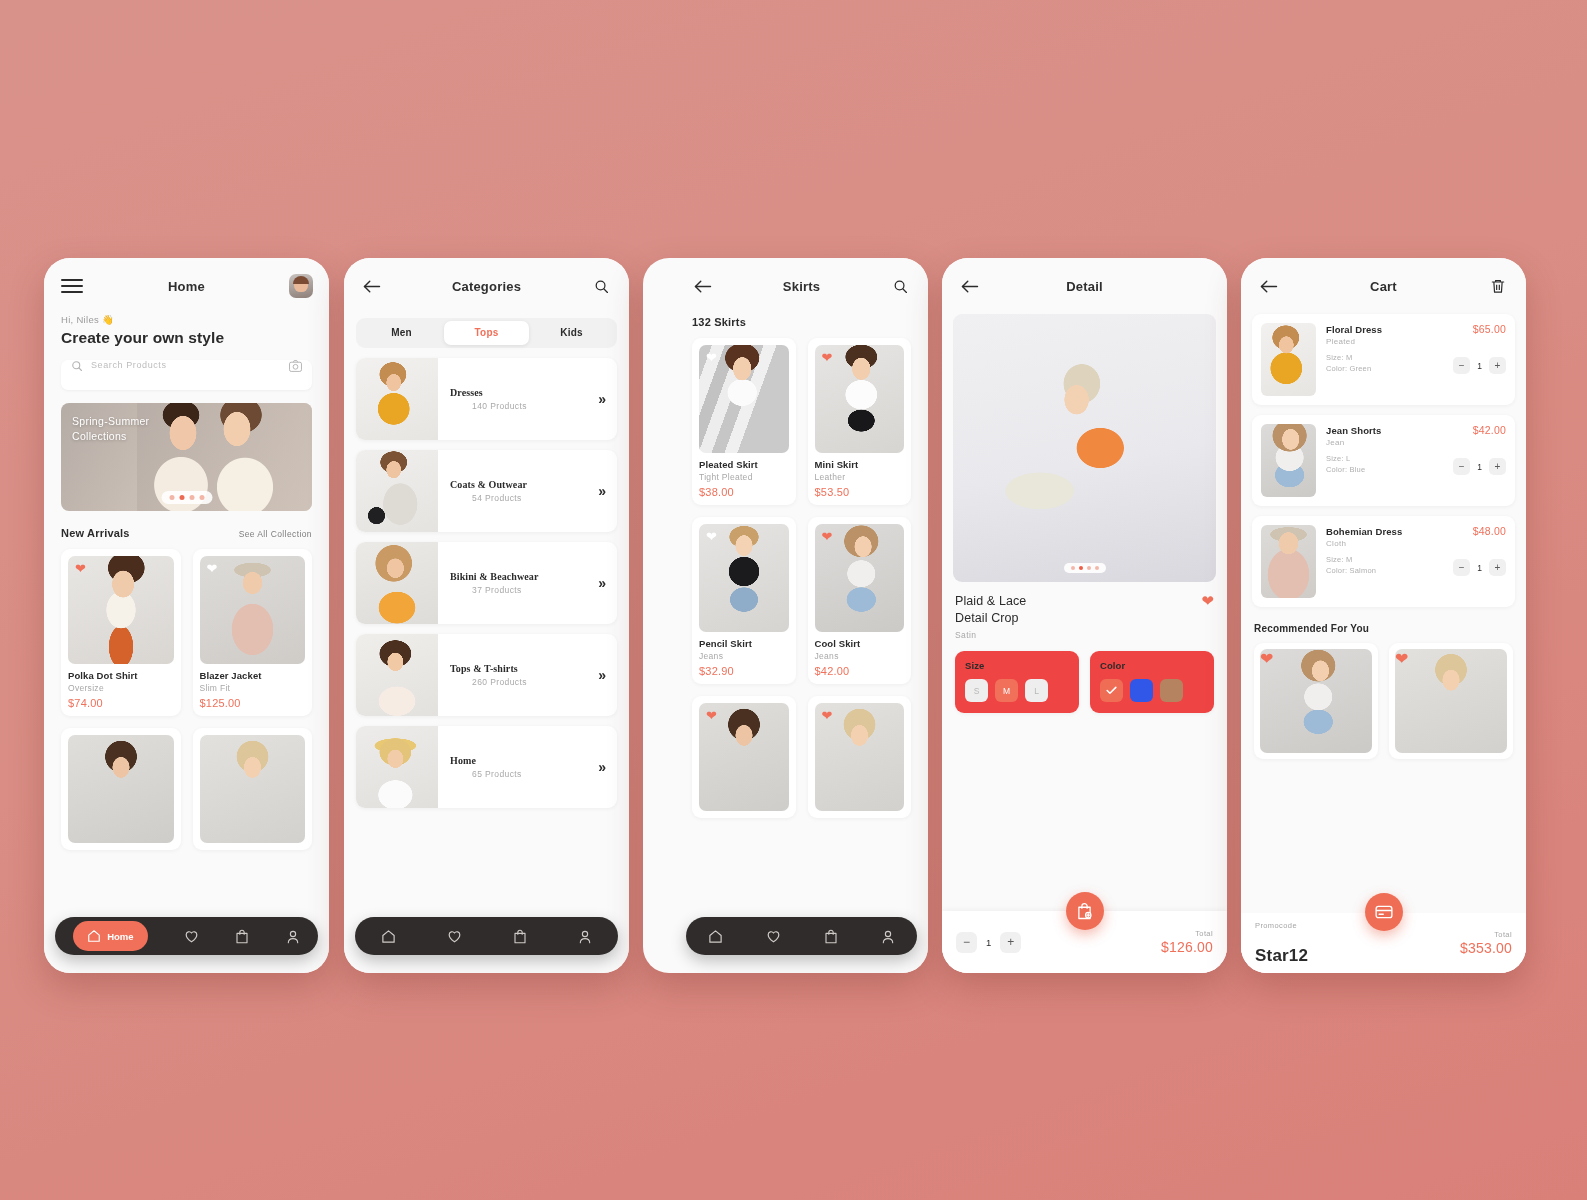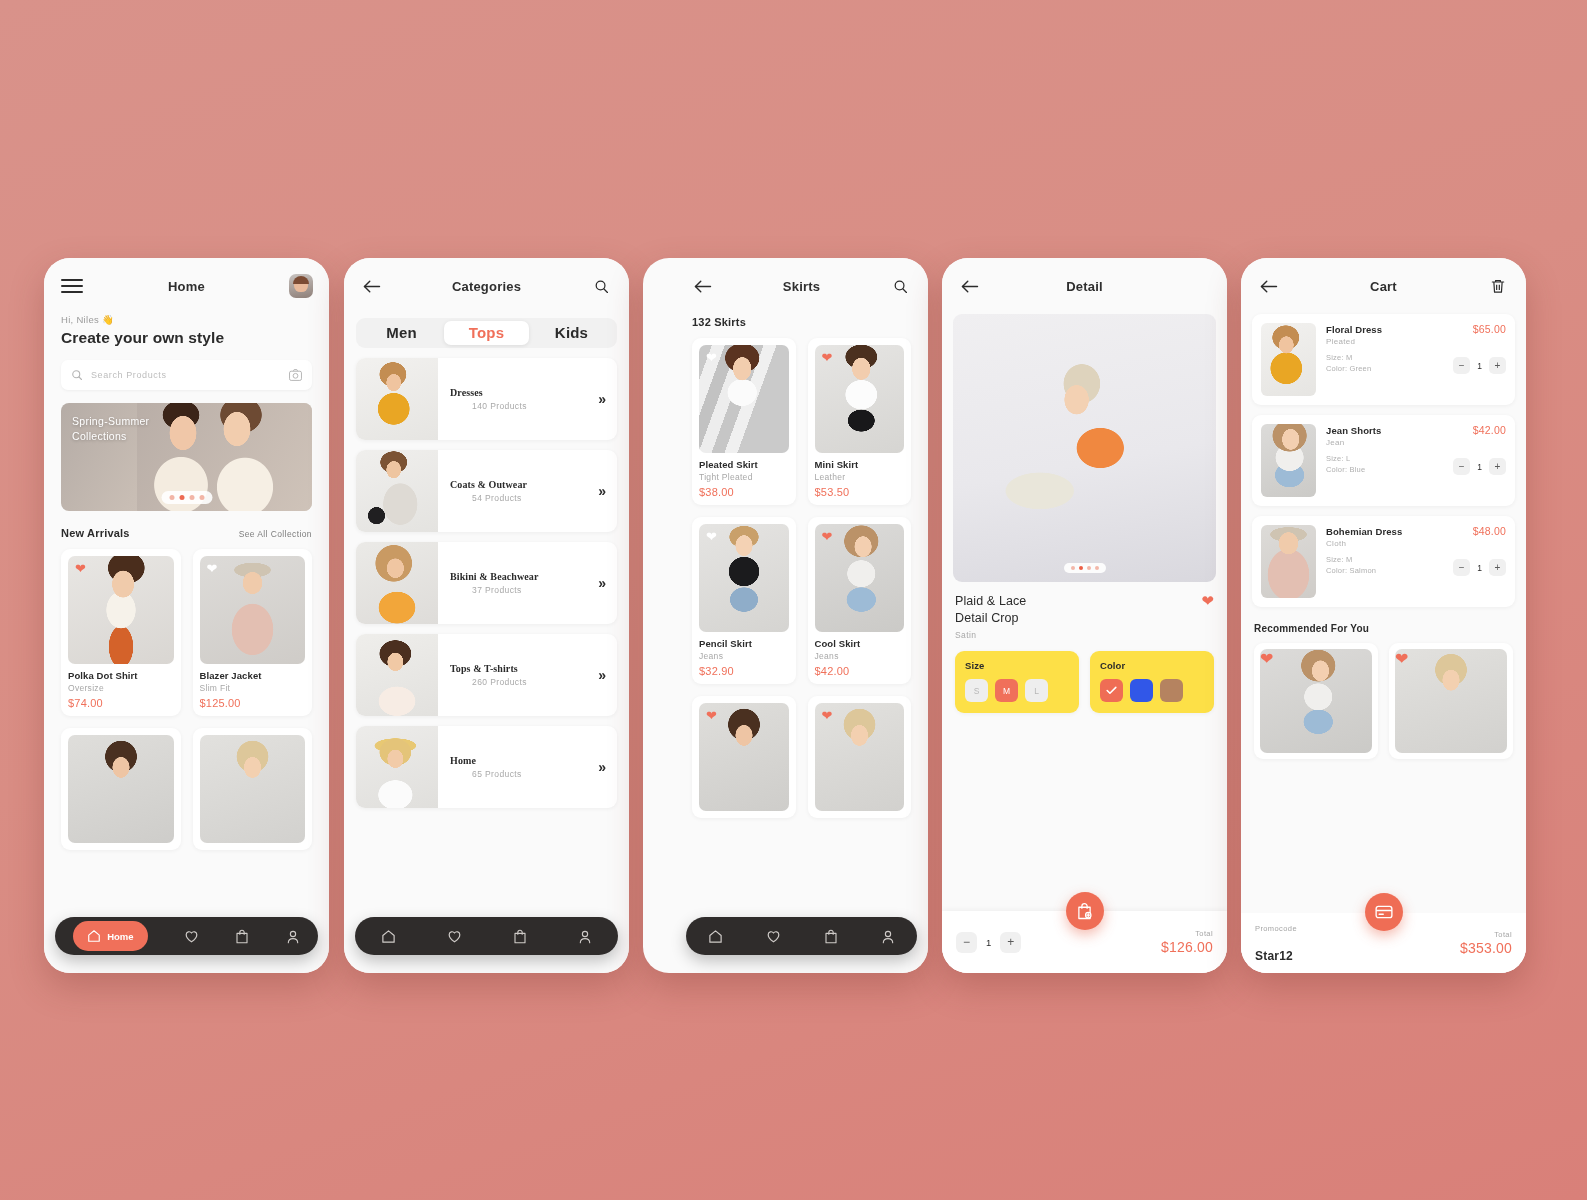--- a/index.html
+++ b/index.html
@@ -62,21 +62,21 @@
     border-radius:8px 8px 0 0; background:#7c4b33; z-index:2;
   }
 
   
   .greet { font-size:9.5px; color:#9b9b9b; padding:0 17px; letter-spacing:.3px;}
   .headline { font-size:15.5px; font-weight:700; color:#2b2b2b; padding:4px 17px 0; letter-spacing:.1px;}
 
   
   .search {
     margin:13px 17px 0; height:30px; background:#fff; border-radius:7px;
-    display:flex; align-items:center; padding:0 10px;
+    display:flex; align-items:flex-start; padding:0 10px;
     box-shadow:0 1px 3px rgba(0,0,0,0.05);
   }
   .search .ph { flex:1; font-size:9px; color:#bdbdbd; margin-left:8px; letter-spacing:.6px;}
 
   
   .banner {
     margin:13px 17px 0; height:108px; border-radius:8px; overflow:hidden;
     position:relative;
     background: linear-gradient(120deg,#b5aca6 0%, #c8bdb4 40%, #d9cdc3 100%);
   }
@@ -177,21 +177,21 @@
     background:#f0705a; color:#fff; border-radius:16px; height:30px;
     padding:0 14px; gap:6px; font-size:9.5px; font-weight:700;
   }
 
   
   .seg{
     margin:4px 12px 0; background:#f1f1f1; border-radius:9px; height:30px;
     display:flex; align-items:center; padding:3px;
   }
   .seg .s{
-    flex:1; text-align:center; font-size:15px; font-weight:700; color:#2b2b2b;
+    flex:1; text-align:center; font-size:10px; font-weight:700; color:#2b2b2b;
     height:24px; line-height:24px; border-radius:7px; letter-spacing:.2px; cursor:pointer;
   }
   .seg .s.on{ background:#fff; color:#f0705a; box-shadow:0 1px 4px rgba(0,0,0,.09);}
 
   
   .catlist{ padding:10px 12px 0; display:flex; flex-direction:column; gap:10px;}
   .catrow{
     background:#fff; border-radius:9px; height:82px; display:flex; align-items:center;
     overflow:hidden; box-shadow:0 1px 4px rgba(0,0,0,.05); position:relative; cursor:pointer;
   }
@@ -250,21 +250,21 @@
   }
   .dhero .dots i{ width:4px;height:4px;border-radius:50%; background:#f3b7a9; display:block;}
   .dhero .dots i.on{ background:#ec5f46; }
 
   .dtitle-row{ display:flex; align-items:flex-start; padding:11px 13px 0;}
   .dtitle{ flex:1; font-size:12.5px; font-weight:400; color:#2b2b2b; line-height:17px; white-space:pre-line; letter-spacing:.1px;}
   .dsub{ font-size:8.5px; color:#a8a8a8; padding:3px 13px 0; letter-spacing:.4px;}
   .dheart{ color:#f0705a; font-size:15px; line-height:1; cursor:pointer;}
 
   .opt-row{ display:flex; gap:11px; padding:11px 13px 0;}
-  .opt{ flex:1; background:#fde047; border-radius:9px; padding:9px 10px 11px; box-shadow:0 1px 4px rgba(0,0,0,.05);}
+  .opt{ flex:1; background:#ef4444; border-radius:9px; padding:9px 10px 11px; box-shadow:0 1px 4px rgba(0,0,0,.05);}
   .opt .lab{ font-size:9.5px; font-weight:700; color:#2b2b2b; letter-spacing:.1px;}
   .chips{ display:flex; gap:7px; margin-top:8px;}
   .chip{
     width:23px;height:23px;border-radius:6px;background:#eeeeee;color:#b8b8b8;
     display:flex;align-items:center;justify-content:center;font-size:8.5px; cursor:pointer;
   }
   .chip.on{ background:#f0705a; color:#fff; }
   .sw{ width:23px;height:23px;border-radius:6px; display:flex;align-items:center;justify-content:center;color:#fff;font-size:10px; cursor:pointer;}
 
   .fab{
@@ -305,21 +305,21 @@
   .rec-head{ font-size:10px; font-weight:700; color:#2b2b2b; padding:6px 13px 0; letter-spacing:.2px;}
   .recgrid{ display:grid; grid-template-columns:1fr 1fr; gap:11px; padding:9px 13px 0;}
   .reccard{ background:#fff; border-radius:9px; padding:6px; box-shadow:0 1px 4px rgba(0,0,0,.05);}
   .recthumb{ width:100%; height:104px; border-radius:7px; position:relative; overflow:hidden;}
 
   .cart-bot{
     position:absolute; left:0; right:0; bottom:0; height:60px; background:#fff;
     display:flex; align-items:center; justify-content:space-between; padding:0 14px;
   }
   .promolab{ font-size:7.5px; color:#a6a6a6; letter-spacing:.4px;}
-  .promoval{ font-size:12px; font-weight:700; color:#2b2b2b; margin-top:16px; letter-spacing:.2px;}
+  .promoval{ font-size:17px; font-weight:700; color:#2b2b2b; margin-top:16px; letter-spacing:.2px;}
 
   .trash{ width:16px;height:16px;}
   svg { display:block; }
 </style>
 </head>
 <body>
 
 <div id="stage">
 
   <div class="phone" id="p1">

